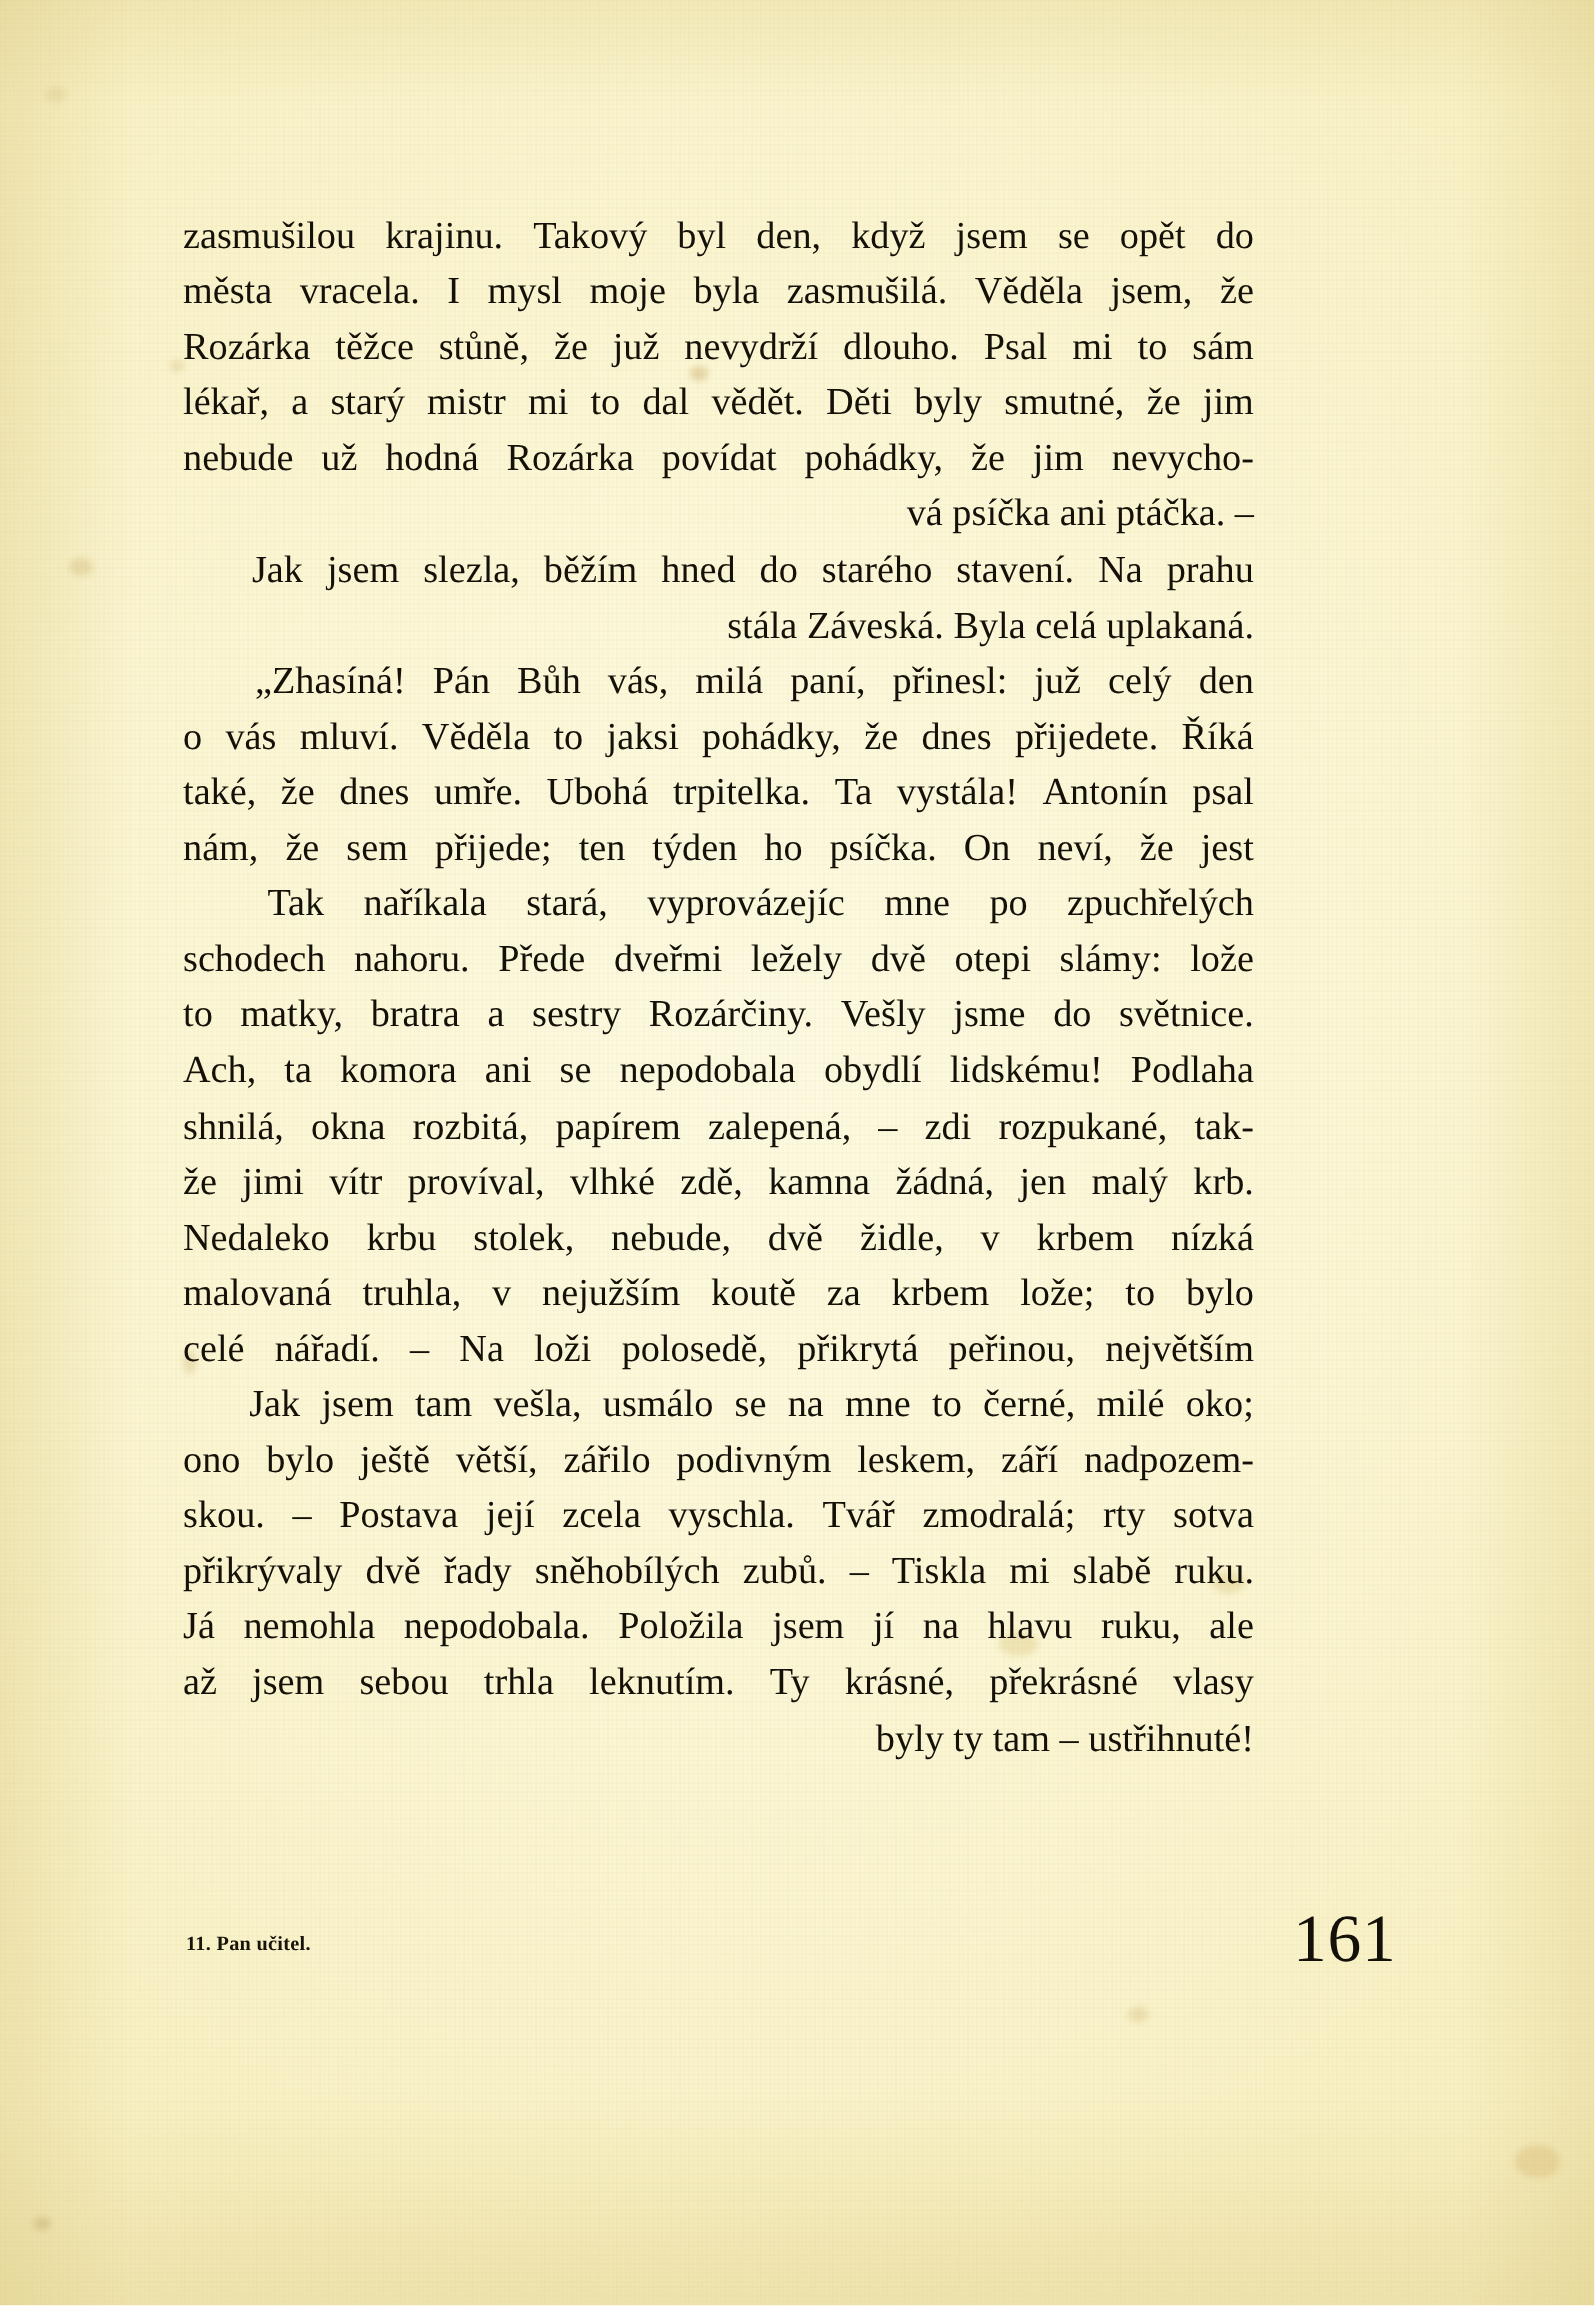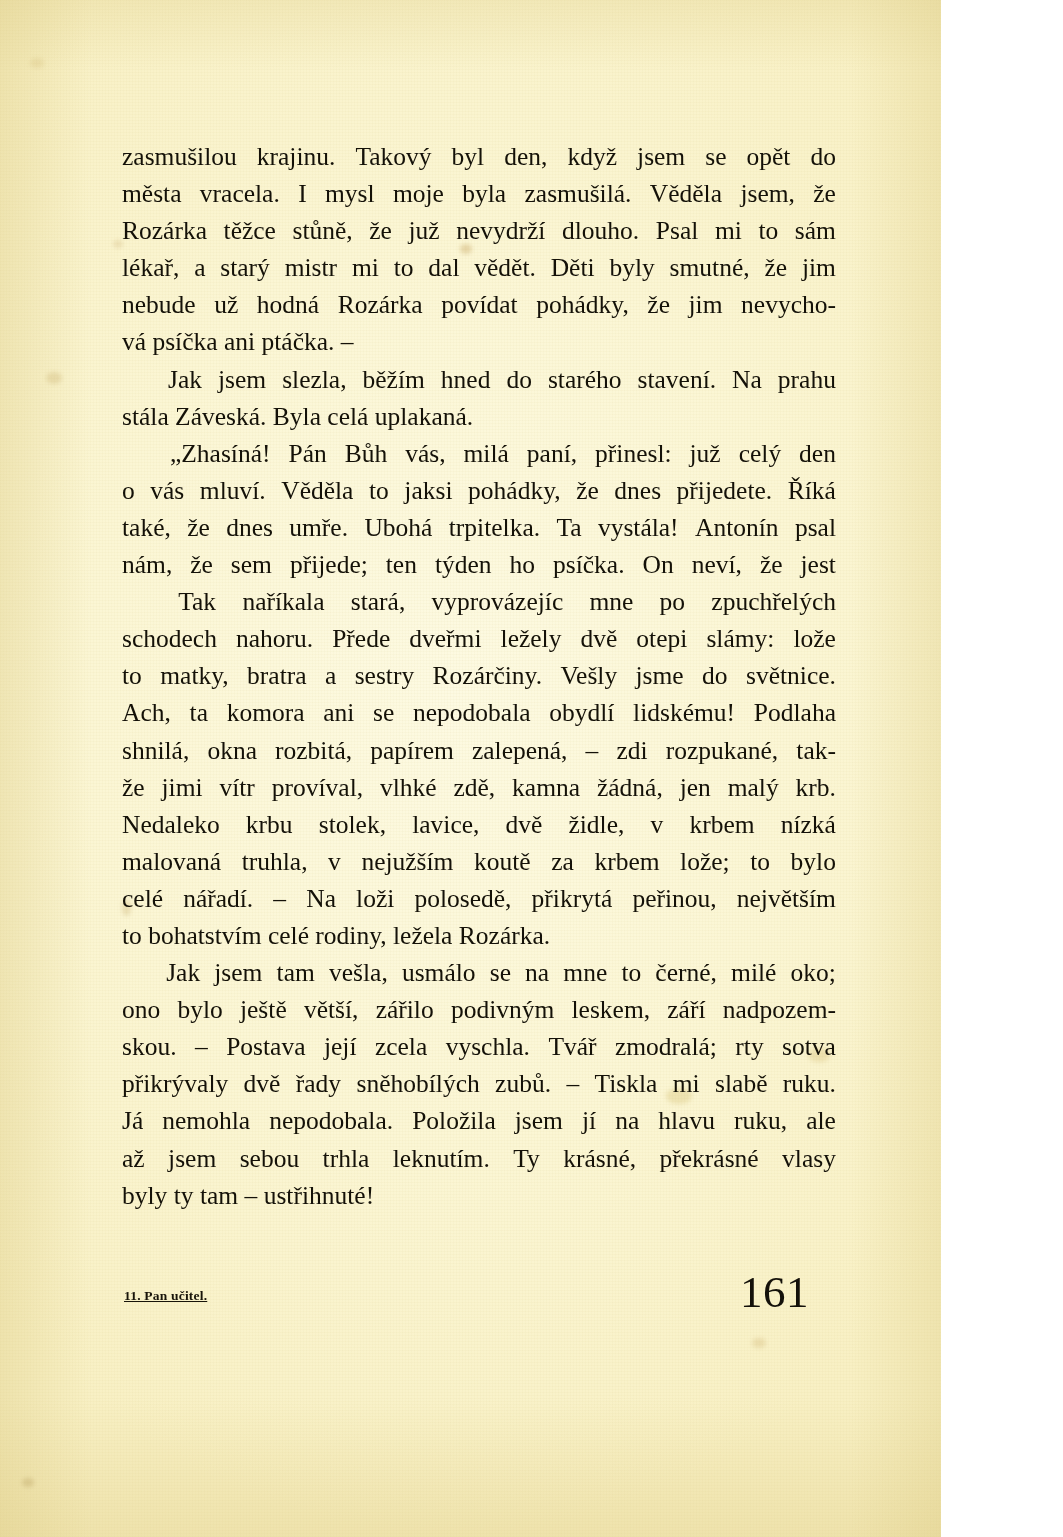--- a/index.html
+++ b/index.html
@@ -10,25 +10,26 @@
   body {
     width: 1063px;
     height: 1537px;
     overflow: hidden;
     font-family: "Liberation Serif", "DejaVu Serif", serif;
   }
 
   
   #page {
     position: relative;
-    width: 941px;
+    width: 1063px;
     height: 1537px;
     background:
       radial-gradient(ellipse 70% 55% at 48% 45%, #fdfae2 0%, #fbf6d4 55%, #f8f0c4 100%);
     overflow: hidden;
+    text-align: right;
   }
   
   #grain {
     position: absolute;
     inset: 0;
     background-image:
       repeating-linear-gradient(0deg, rgba(190,170,90,0.045) 0px, rgba(190,170,90,0.045) 1px, rgba(255,255,255,0) 1px, rgba(255,255,255,0) 3px),
       repeating-linear-gradient(90deg, rgba(190,170,90,0.04) 0px, rgba(190,170,90,0.04) 1px, rgba(255,255,255,0) 1px, rgba(255,255,255,0) 3px);
     pointer-events: none;
   }
@@ -76,21 +77,20 @@
 
   
   #signature {
     position: absolute;
     left: 124px;
     top: 1288px;
     font-size: 13.5px;
     font-weight: bold;
     color: #181409;
     letter-spacing: 0.2px;
-    text-decoration: underline;
   }
   #folio {
     position: absolute;
     right: 132px;
     top: 1266px;
     font-size: 45px;
     color: #14110a;
     letter-spacing: 0.5px;
   }
 </style>
@@ -310,21 +310,21 @@
         <span>kamna</span>
         <span>žádná,</span>
         <span>jen</span>
         <span>malý</span>
         <span>krb.</span>
       </div>
       <div class="line just">
         <span>Nedaleko</span>
         <span>krbu</span>
         <span>stolek,</span>
-        <span>lavice,</span>
+        <span>nebude,</span>
         <span>dvě</span>
         <span>židle,</span>
         <span>v</span>
         <span>krbem</span>
         <span>nízká</span>
       </div>
       <div class="line just">
         <span>malovaná</span>
         <span>truhla,</span>
         <span>v</span>
@@ -340,21 +340,20 @@
         <span>celé</span>
         <span>nářadí.</span>
         <span>–</span>
         <span>Na</span>
         <span>loži</span>
         <span>polosedě,</span>
         <span>přikrytá</span>
         <span>peřinou,</span>
         <span>největším</span>
       </div>
-      <div class="line">to bohatstvím celé rodiny, ležela Rozárka.</div>
       <div class="line just">
         <span class="ind"></span>
         <span>Jak</span>
         <span>jsem</span>
         <span>tam</span>
         <span>vešla,</span>
         <span>usmálo</span>
         <span>se</span>
         <span>na</span>
         <span>mne</span>

